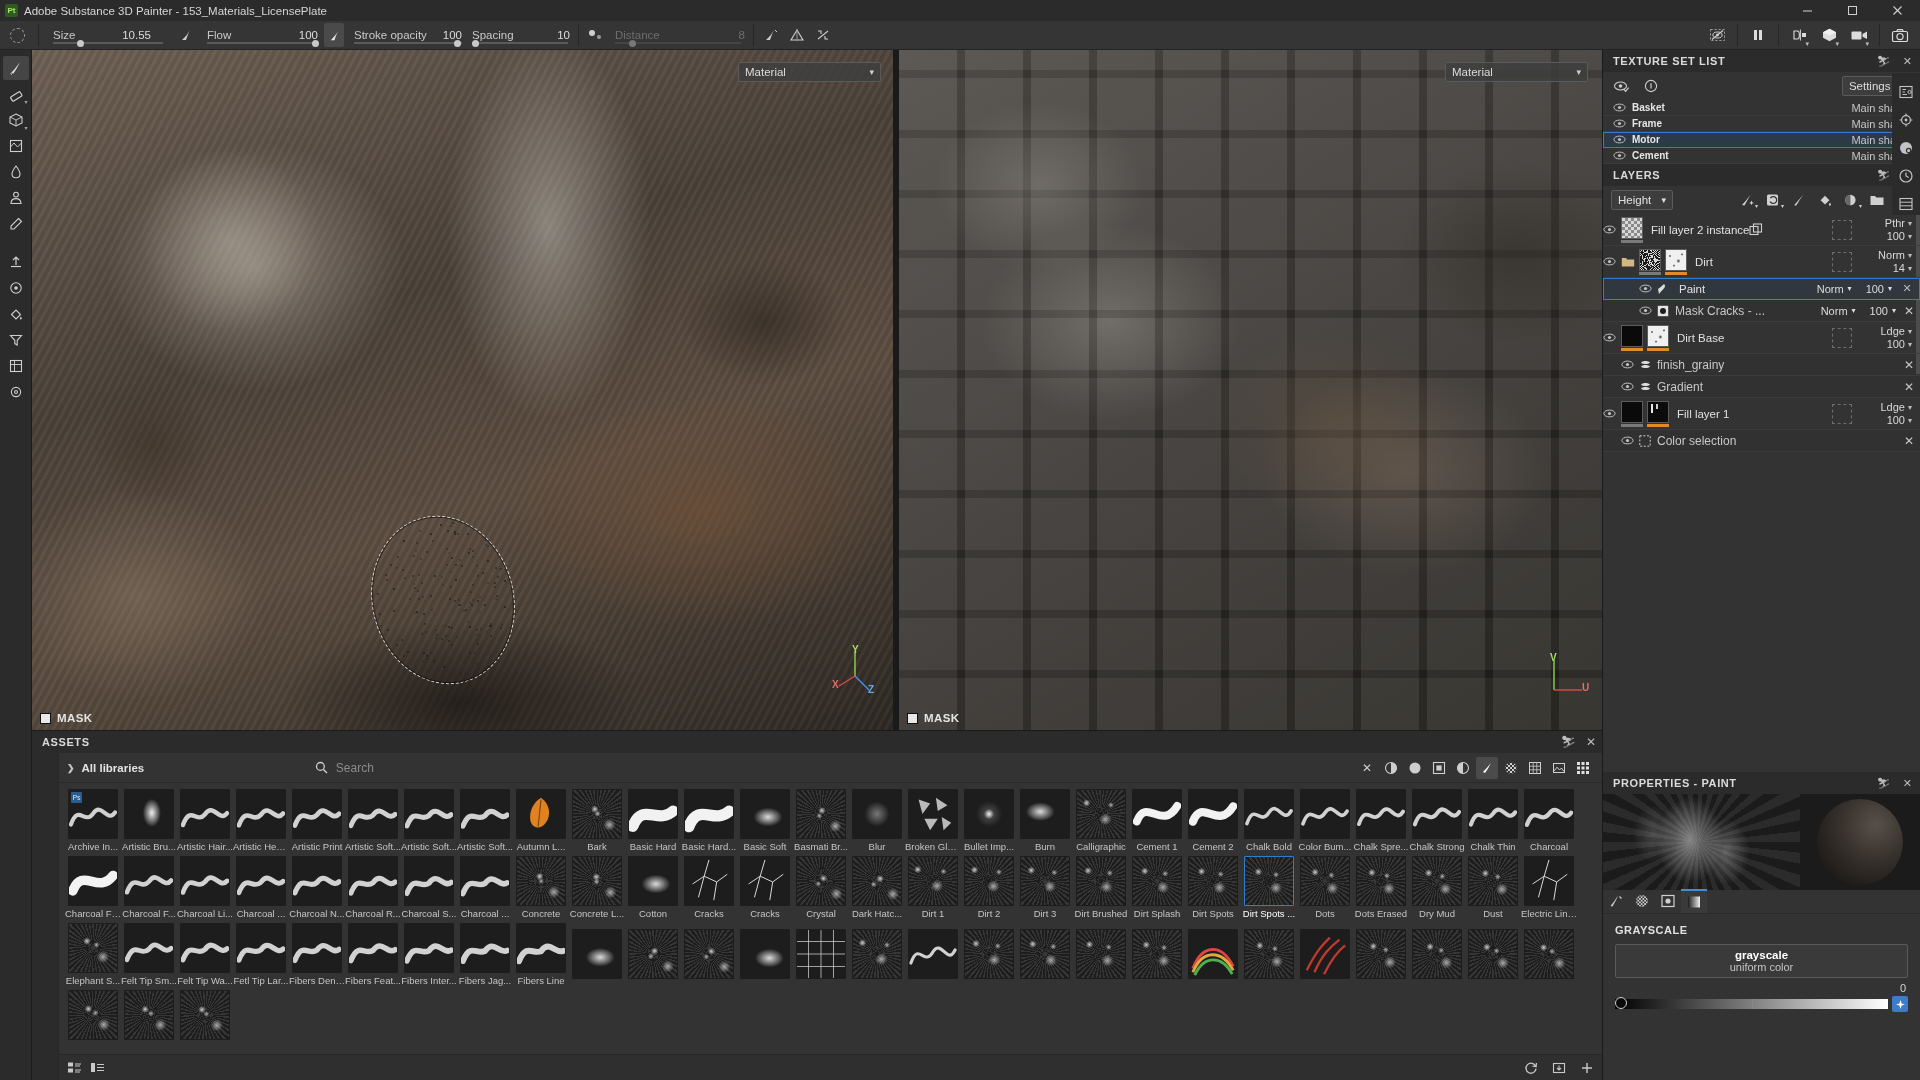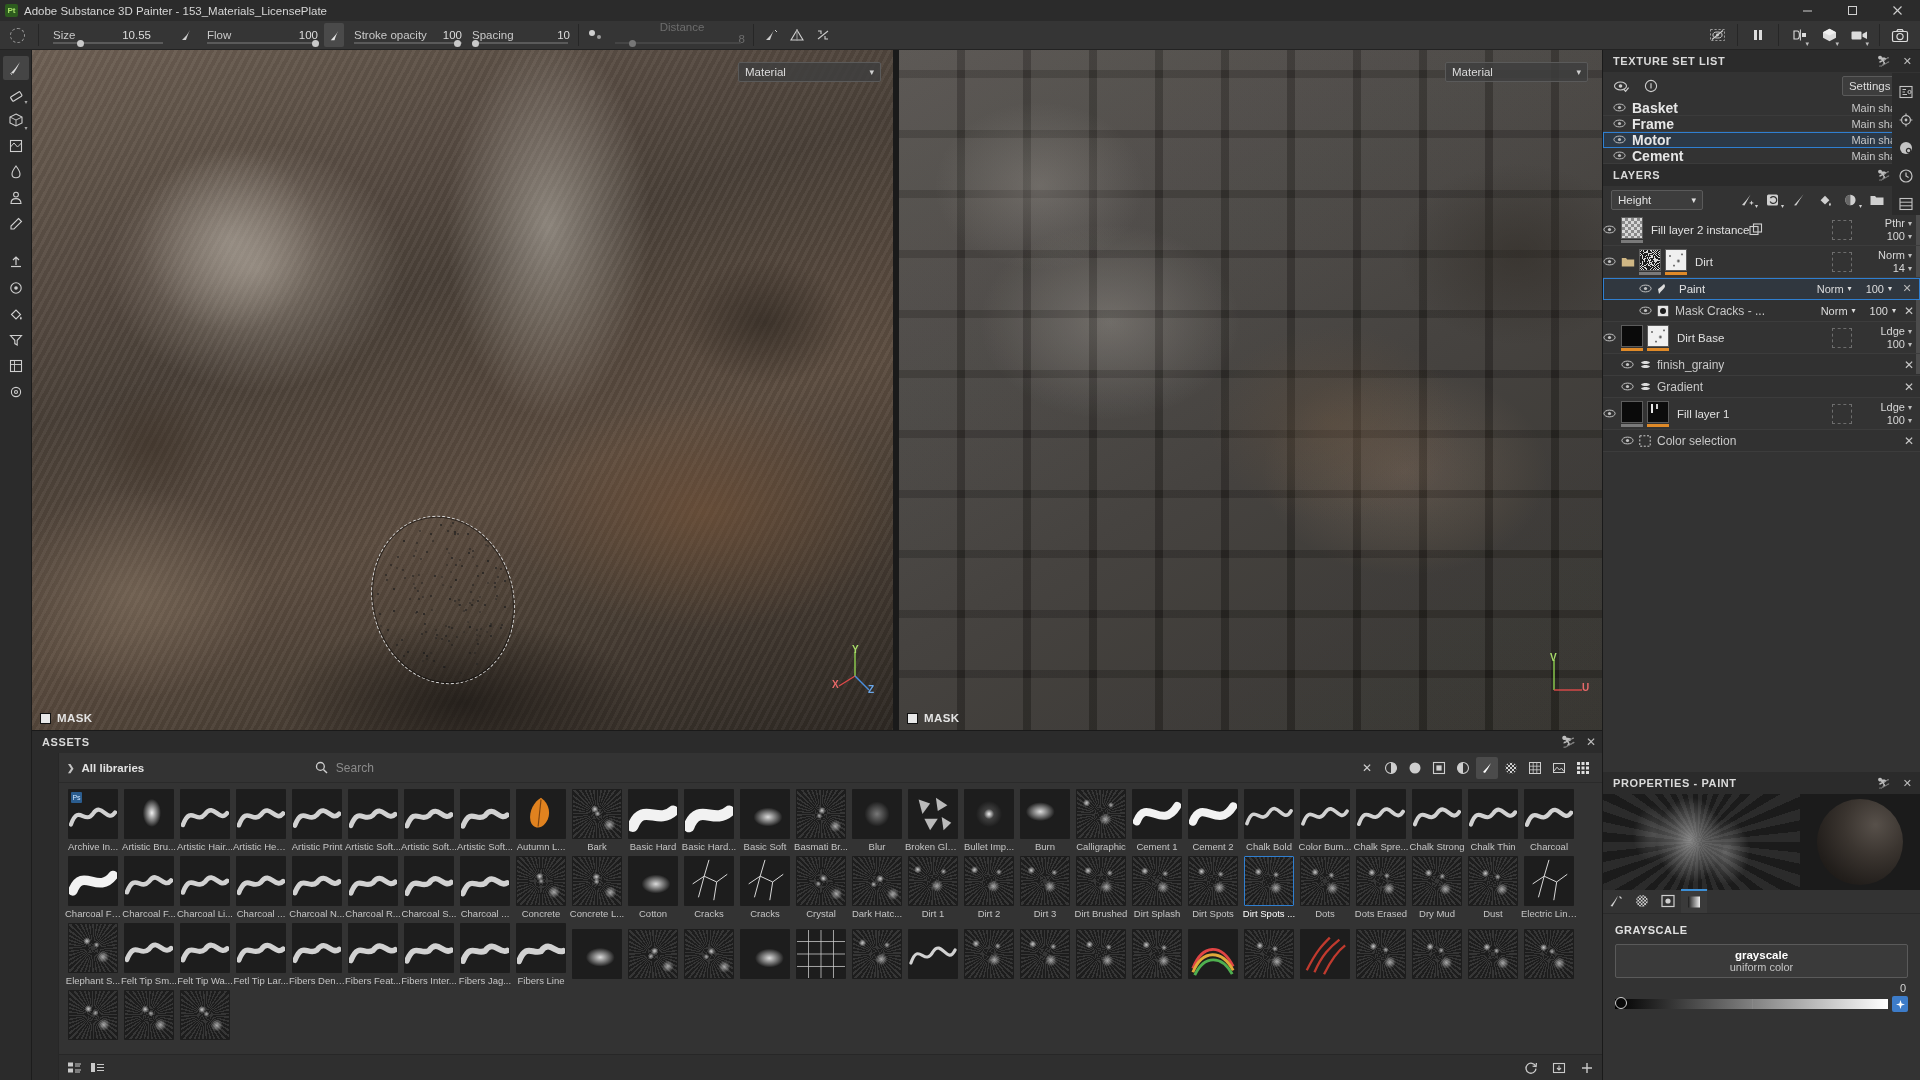--- a/index.html
+++ b/index.html
@@ -154,26 +154,26 @@
   
   .tsl-tools{height:28px;display:flex;align-items:center;padding:0 8px 0 10px;gap:14px;background:#333333;}
   .tsl-tools .ic{color:#cdcdcd;}
   .settingsbtn{margin-left:auto;display:flex;align-items:center;gap:10px;height:20px;padding:0 6px;
     border:1px solid #5a5a5a;border-radius:2px;background:#3d3d3d;font-size:11.5px;color:#dedede;}
   .settingsbtn .chev{font-size:9px;}
   .tslist{background:#333333;}
   .tsrow{height:16px;display:flex;align-items:center;padding:0 8px 0 10px;border-bottom:1px solid #3b3b3b;}
   .tsrow.sel{background:#2c3947;outline:1px solid #2f7fd1;outline-offset:-1px;}
   .tsrow .eye{color:#bdbdbd;font-size:10px;margin-right:6px;}
-  .tsrow .nm{font-size:14px;font-weight:bold;color:#e6e6e6;}
+  .tsrow .nm{font-size:10px;font-weight:bold;color:#e6e6e6;}
   .tsrow .sh{margin-left:auto;font-size:11px;color:#c6c6c6;}
 
   
   .lay-tools{height:28px;display:flex;align-items:center;padding:0 8px 0 8px;gap:0;background:#333333;}
-  .chandrop{width:92px;height:20px;border:1px solid #5a5a5a;border-radius:2px;background:#3d3d3d;
+  .chandrop{width:62px;height:20px;border:1px solid #5a5a5a;border-radius:2px;background:#3d3d3d;
     display:flex;align-items:center;padding:0 6px;font-size:11.5px;color:#e0e0e0;}
   .chandrop .chev{margin-left:auto;font-size:9px;}
   .lay-tools .tools{margin-left:auto;display:flex;gap:8px;align-items:center;}
   .lt{width:18px;height:20px;display:flex;align-items:center;justify-content:center;color:#d0d0d0;position:relative;}
   .lt .mchev{position:absolute;right:-2px;bottom:1px;font-size:6px;}
 
   .layerlist{flex:1 1 auto;overflow:hidden;background:#333333;position:relative;}
   .lrow{display:flex;align-items:center;height:32px;border-bottom:1px solid #3c3c3c;padding-right:6px;position:relative;}
   .lrow.sel{outline:1px solid #2f7fd1;outline-offset:-1px;background:#30373f;}
   .lrow .eye{width:18px;text-align:center;color:#c4c4c4;font-size:10px;flex:0 0 18px;}
@@ -300,21 +300,21 @@
 
     <div class="vsep"></div>
 
     <div class="toolico">
       <svg width="18" height="14" viewBox="0 0 18 14">
         <circle cx="5" cy="5" r="3" fill="#cfcfcf"></circle>
           <circle cx="12" cy="9" r="2" fill="#9a9a9a"></circle>
       </svg>
     </div>
 
-    <div class="param dim" style="width:140px;padding-left:6px;flex-direction:column;">
+    <div class="param dim" style="width:140px;padding-left:6px;">
       <div class="plabel">Distance</div>
       <div class="pval" style="margin-left:auto;padding-right:4px;">8</div>
       <div class="slider-track" style="left:6px;width:126px;background:#454545;"></div>
       <div class="slider-knob" style="left:20px;background:#777;"></div>
     </div>
 
     <div class="vsep"></div>
 
     <div class="toolico">
       <svg width="15" height="14" viewBox="0 0 15 14">

